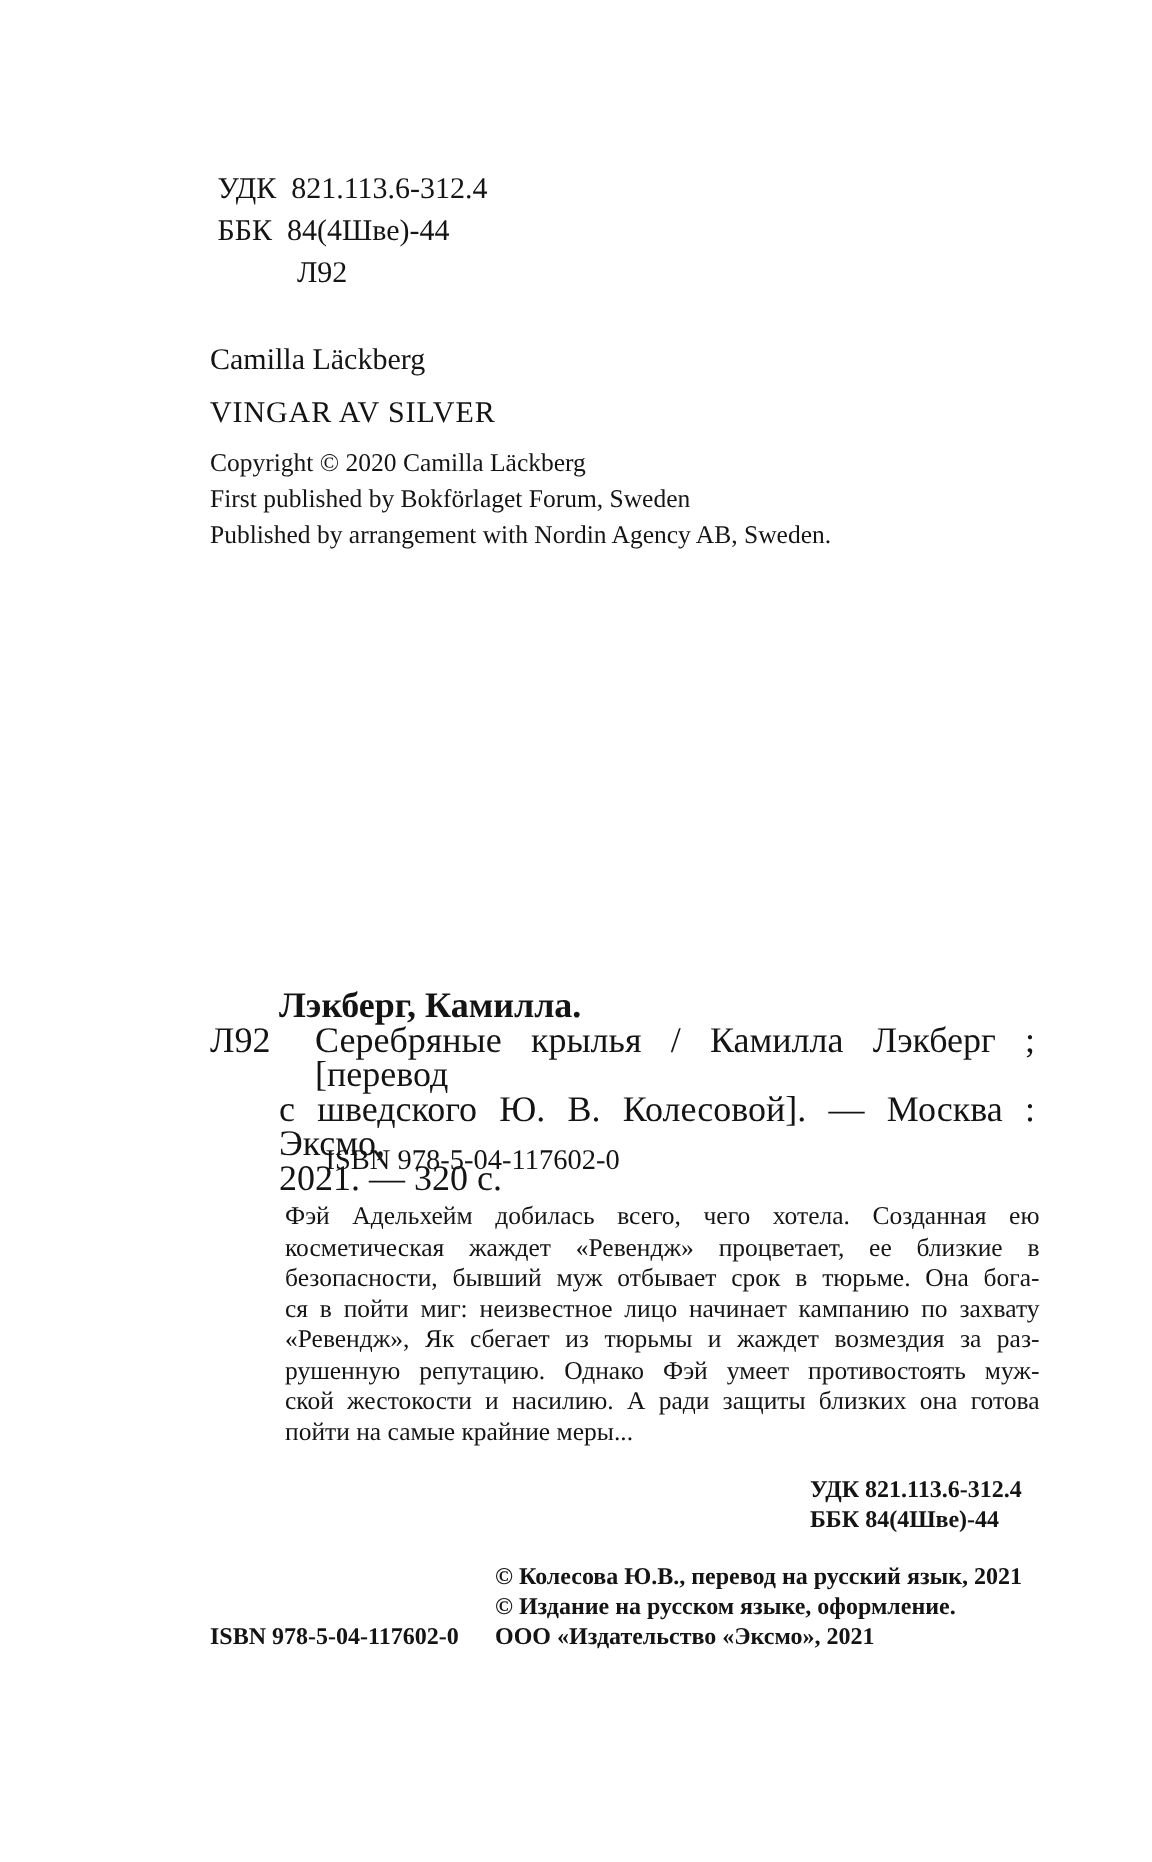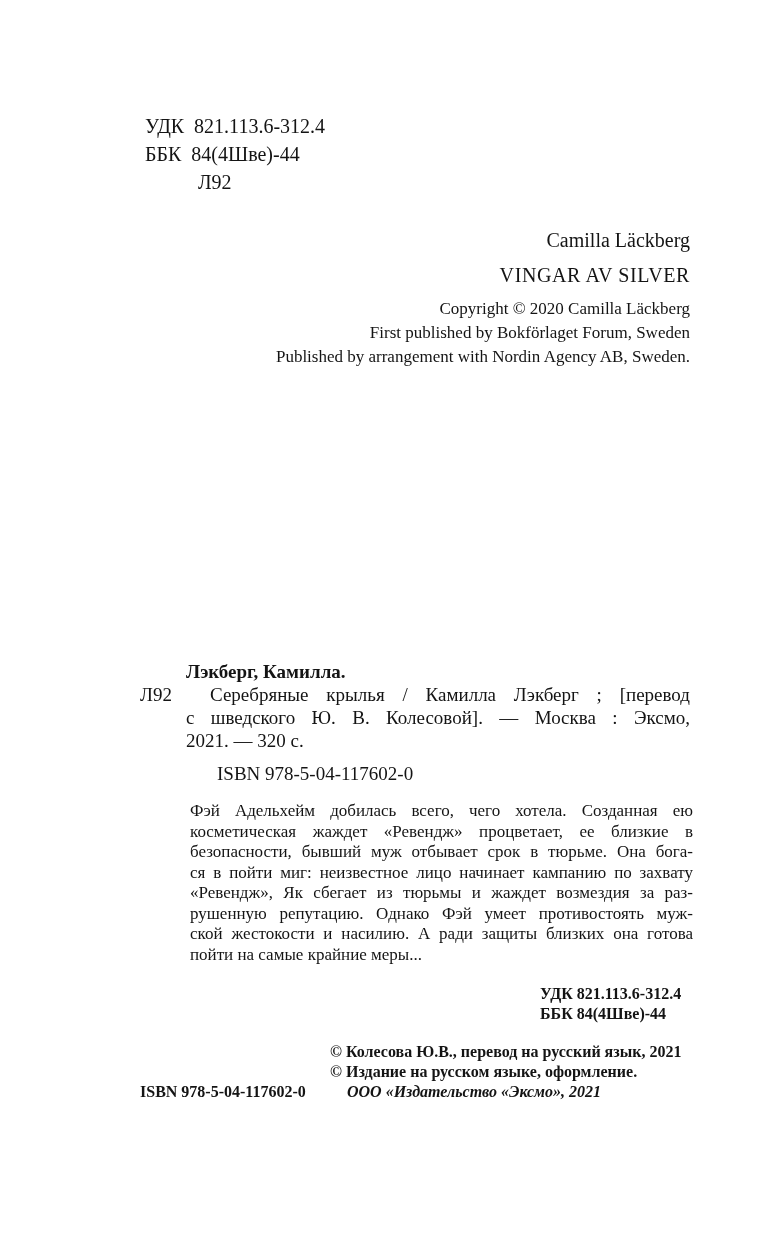--- a/index.html
+++ b/index.html
@@ -27,21 +27,21 @@
     line-height: 28px;
   }
   .top-codes .pre { white-space: pre; }
   .top-codes .author-code { margin-left: 53px; }
 
   
   .title-block {
     left: 140px;
     top: 228px;
     width: 550px;
-    text-align: right;
+    text-align: left;
   }
   .title-block .orig-author {
     font-size: 20px;
     line-height: 25px;
   }
   .title-block .orig-title {
     font-size: 20px;
     line-height: 25px;
     margin-top: 10px;
     letter-spacing: 0.6px;
@@ -50,21 +50,21 @@
     margin-top: 9px;
     font-size: 17px;
     line-height: 24px;
   }
 
   
   .catalog {
     left: 186px;
     top: 660px;
     width: 504px;
-    font-size: 19px;
+    font-size: 24px;
     line-height: 23px;
   }
   .catalog .heading { font-weight: bold; }
   .catalog .code {
     position: absolute;
     left: -46px;
     top: 23px;
   }
   .jline {
     text-align: justify;
@@ -99,21 +99,21 @@
   }
 
   
   .imprint-copy {
     left: 330px;
     top: 1042px;
     font-size: 16px;
     line-height: 20px;
     font-weight: bold;
   }
-  .imprint-copy .indented { margin-left: 17px; font-style: italic; }
+  .imprint-copy .indented { margin-left: 0; }
   .imprint-isbn {
     left: 140px;
     top: 1082px;
     font-size: 16px;
     line-height: 20px;
     font-weight: bold;
   }
 </style>
 </head>
 <body>

